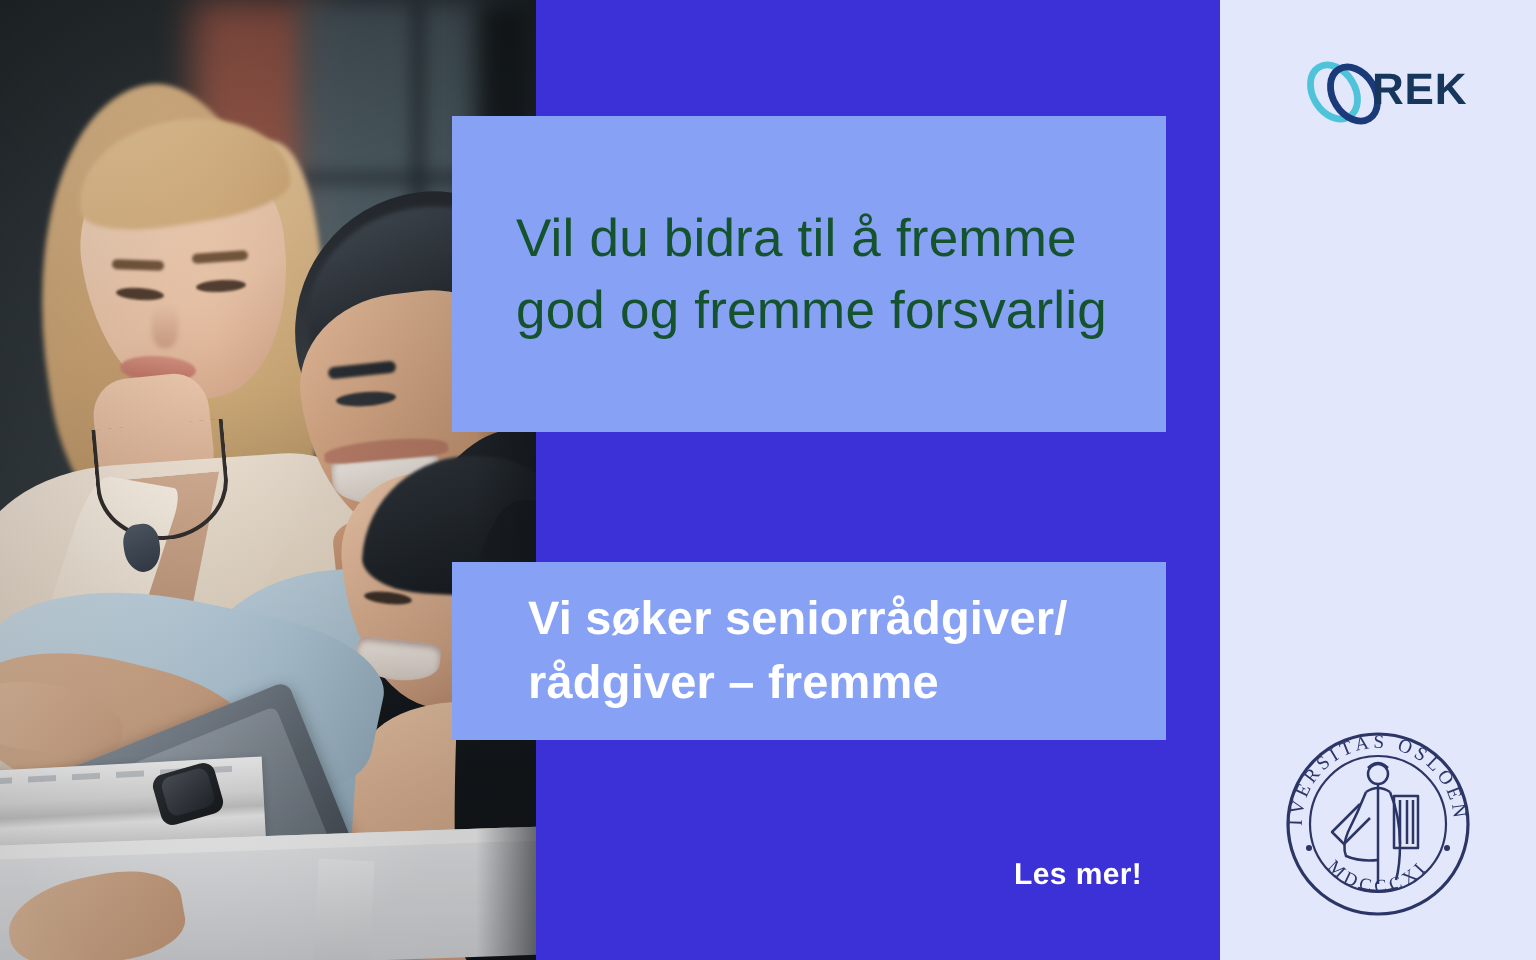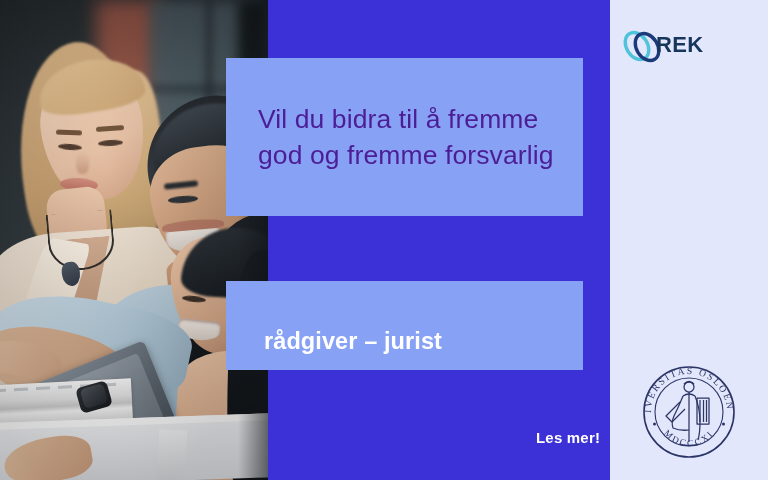--- a/index.html
+++ b/index.html
@@ -355,21 +355,21 @@
   .txtbox {
     position:absolute;
     background:#87A1F5;
     display:flex; align-items:center;
   }
   .box1 {
     left:226px; top:58px; width:357px; height:158px;
     padding:0 0 0 32px;
   }
   .box1 p {
-    color:#4c1d95;
+    color:#14532d;
     font-size:26.5px;
     line-height:1.37;
     font-weight:400;
     letter-spacing:.1px;
   }
   .box2 {
     left:226px; top:281px; width:357px; height:89px;
     padding:0 0 0 38px;
   }
   .box2 p {
@@ -380,26 +380,25 @@
     letter-spacing:.1px;
   }
 
   .cta {
     position:absolute;
     left:507px; top:429px;
     color:#ffffff;
     font-size:15px;
     font-weight:700;
     letter-spacing:.2px;
-    margin-left:29px;
   }
 
   
   .rek-logo {
-    position:absolute; left:620px; top:26px;
+    position:absolute; left:650px; top:26px;
     width:86px; height:40px;
   }
   .rek-text {
     position:absolute; left:36px; top:6px;
     font-size:22px; font-weight:700; color:#17365C;
     letter-spacing:.4px;
   }
 
   
   .uio-seal {
@@ -487,21 +486,21 @@
     <div class="ph photo-rightfade"></div>
   </div>
 
   <div class="right-panel"></div>
 
   <div class="txtbox box1">
     <p><span>Vil du bidra til å fremme</span><br><span>god og fremme forsvarlig</span><br></p>
   </div>
 
   <div class="txtbox box2">
-    <p><br><span>rådgiver – jurist</span></p>
+    <p><span>Vi søker seniorrådgiver/</span><br><span>rådgiver – fremme</span></p>
   </div>
 
   <div class="cta">Les mer!</div>
 
   <div class="rek-logo">
     <svg width="86" height="40" viewBox="0 0 86 40">
       <ellipse cx="17" cy="20" rx="10.5" ry="14.5" transform="rotate(-32 17 20)" fill="none" stroke="#4FC3D9" stroke-width="3.4"></ellipse>
       <ellipse cx="27" cy="21" rx="10.5" ry="14.5" transform="rotate(-32 27 21)" fill="none" stroke="#1B3A7A" stroke-width="3.4"></ellipse>
     </svg>
     <div class="rek-text">REK</div>

